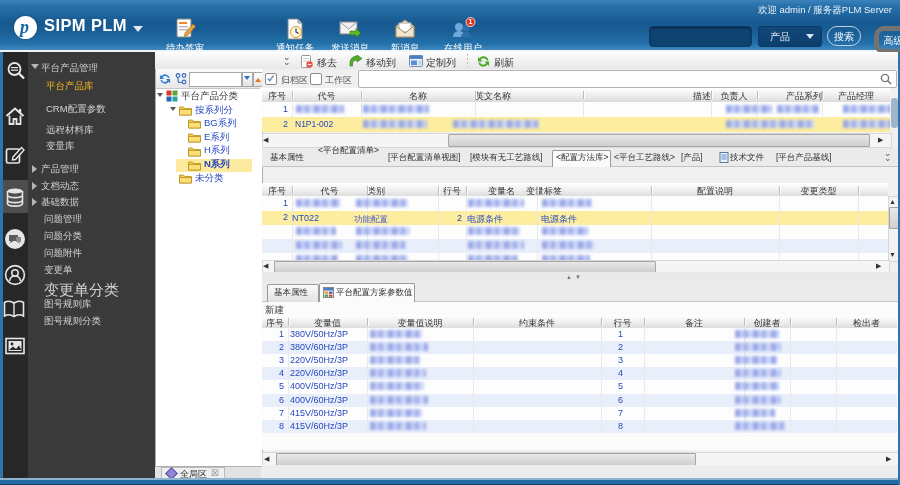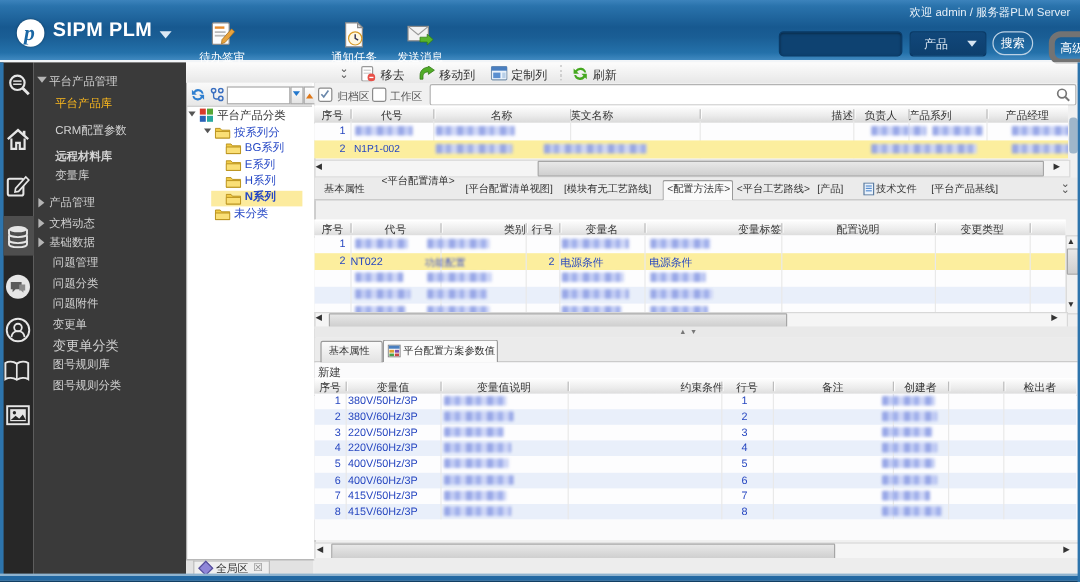--- a/index.html
+++ b/index.html
@@ -45,20 +45,39 @@
  <div style="color:#fff;font-size:9.5px;margin-top:1px;">通知任务</div>
     </div>
 <div class="a" style="left:322px;top:17px;width:56px;text-align:center;">
  <svg width="24" height="24" viewBox="0 0 24 24" style="display:block;margin:0 auto;">
         <rect x="2" y="5" width="17" height="12" fill="#f2f2f2" stroke="#8a8a8a"></rect>
         <path d="M2 5 L10.5 12 L19 5" fill="none" stroke="#9a9a9a"></path>
         <path d="M12 14 h6 v-2.5 l5 4.5 -5 4.5 v-2.5 h-6 z" fill="#59b52c" stroke="#2f7a12" stroke-width=".6"></path>
       </svg>
  <div style="color:#fff;font-size:9.5px;margin-top:1px;">发送消息</div>
     </div>
+<div class="a" style="left:377px;top:17px;width:56px;text-align:center;">
+ <svg width="24" height="24" viewBox="0 0 24 24" style="display:block;margin:0 auto;">
+        <path d="M3 9 L12 3 L21 9 V20 H3 Z" fill="#e9dbc0" stroke="#9a8a60"></path>
+        <rect x="6" y="6" width="12" height="9" fill="#fff" stroke="#aaa"></rect>
+        <path d="M3 9 L12 16 L21 9 V20 H3 Z" fill="#f0e6cf" stroke="#9a8a60"></path>
+      </svg>
+ <div style="color:#fff;font-size:9.5px;margin-top:1px;">新消息</div>
+    </div>
+<div class="a" style="left:435px;top:17px;width:56px;text-align:center;">
+ <svg width="26" height="24" viewBox="0 0 26 24" style="display:block;margin:0 auto;">
+        <circle cx="9" cy="10" r="4" fill="#6fa7d8"></circle>
+        <path d="M3 20 c0-4 3-6 6-6 s6 2 6 6 z" fill="#6fa7d8"></path>
+        <circle cx="16" cy="11" r="3.4" fill="#2f6fae"></circle>
+        <path d="M11 20.5 c0-3.5 2.5-5.5 5-5.5 s5 2 5 5.5 z" fill="#2f6fae"></path>
+        <circle cx="20.5" cy="5" r="4.5" fill="#e03020" stroke="#fff" stroke-width=".8"></circle>
+        <text x="20.5" y="7.4" font-size="7" fill="#fff" text-anchor="middle" font-weight="bold">1</text>
+      </svg>
+ <div style="color:#fff;font-size:9.5px;margin-top:1px;">在线用户</div>
+    </div>
 
 <div class="a" style="left:649px;top:26px;width:101px;height:19px;background:#0e4271;border:1px solid #0a3a66;border-radius:4px;box-shadow:inset 0 1px 2px rgba(0,0,0,.45);"></div>
 <div class="a" style="left:758px;top:26px;width:62px;height:19px;background:linear-gradient(180deg,#11477a,#0d3f6d);border:1px solid #0a3a66;border-radius:3px;"></div>
 <div class="a nw" style="left:770px;top:30px;color:#dfeaf4;font-size:10px;">产品</div>
 <div class="a" style="left:806px;top:34px;width:0;height:0;border:4px solid transparent;border-top:5px solid #d7e5f1;"></div>
 <div class="a nw" style="left:827px;top:26px;width:32px;height:18px;border:1px solid #bcd2e5;border-radius:10px;color:#fff;font-size:10px;text-align:center;line-height:19px;">搜索</div>
 <div class="a nw" style="left:874px;top:26px;width:29px;height:18px;border:5px solid #737373;border-radius:10px;color:#fff;font-size:10px;text-align:center;line-height:19px;">高级</div>
 
 <div class="a" style="left:155px;top:52px;width:745px;height:17px;background:linear-gradient(180deg,#fbfbfb,#efefef 60%,#e6e6e6);border-bottom:1px solid #c9c9c9;border-top:1px solid #fff;"></div>
 <div class="a" style="left:283px;top:55px;color:#555;font-size:9px;line-height:5px;">⌄<br>⌄</div>
@@ -131,33 +150,33 @@
       <rect x="3.5" y="4" width="13" height="10" fill="#e6e6e6"></rect>
       <circle cx="7" cy="7" r="1.4" fill="#272727"></circle>
       <path d="M4 13 L8 9.5 L11 12 L14 8.5 L16.5 13 Z" fill="#272727"></path>
     </svg>
 
 <div class="a" style="left:28px;top:52px;width:127px;height:428px;background:#3a3a3a;"></div>
 <div class="a" style="left:31px;top:64px;width:0;height:0;border:4px solid transparent;border-top:5px solid #b5b5b5;"></div>
 <div class="a nw" style="left:41px;top:62px;color:#d2d2d2;font-size:9.5px;">平台产品管理</div>
 <div class="a nw" style="left:46px;top:80px;color:#fcb81d;font-size:9.5px;">平台产品库</div>
 <div class="a nw" style="left:46px;top:103px;color:#d2d2d2;font-size:9.5px;">CRM配置参数</div>
-<div class="a nw" style="left:46px;top:124px;color:#d2d2d2;font-size:9.5px;font-weight:bold;">远程材料库</div>
+<div class="a nw" style="left:46px;top:124px;color:#d2d2d2;font-size:9.5px;">远程材料库</div>
 <div class="a nw" style="left:46px;top:140px;color:#d2d2d2;font-size:9.5px;">变量库</div>
 <div class="a" style="left:32px;top:165px;width:0;height:0;border:4px solid transparent;border-left:5px solid #b5b5b5;"></div>
 <div class="a nw" style="left:41px;top:163px;color:#d2d2d2;font-size:9.5px;">产品管理</div>
 <div class="a" style="left:32px;top:182px;width:0;height:0;border:4px solid transparent;border-left:5px solid #b5b5b5;"></div>
 <div class="a nw" style="left:41px;top:180px;color:#d2d2d2;font-size:9.5px;">文档动态</div>
 <div class="a" style="left:32px;top:198px;width:0;height:0;border:4px solid transparent;border-left:5px solid #b5b5b5;"></div>
 <div class="a nw" style="left:41px;top:196px;color:#d2d2d2;font-size:9.5px;">基础数据</div>
 <div class="a nw" style="left:44px;top:213px;color:#d2d2d2;font-size:9.5px;">问题管理</div>
 <div class="a nw" style="left:44px;top:230px;color:#d2d2d2;font-size:9.5px;">问题分类</div>
 <div class="a nw" style="left:44px;top:247px;color:#d2d2d2;font-size:9.5px;">问题附件</div>
 <div class="a nw" style="left:44px;top:264px;color:#d2d2d2;font-size:9.5px;">变更单</div>
-<div class="a nw" style="left:44px;top:281px;color:#d2d2d2;font-size:11px;">变更单分类</div>
+<div class="a nw" style="left:44px;top:281px;color:#d2d2d2;font-size:15px;">变更单分类</div>
 <div class="a nw" style="left:44px;top:298px;color:#d2d2d2;font-size:9.5px;">图号规则库</div>
 <div class="a nw" style="left:44px;top:315px;color:#d2d2d2;font-size:9.5px;">图号规则分类</div>
 
 <div class="a" style="left:155px;top:69px;width:106px;height:397px;background:#fff;border:1px solid #b0b0b0;border-top:none;"></div>
 <div class="a" style="left:156px;top:69px;width:104px;height:19px;background:linear-gradient(180deg,#fafafa,#e7e7e7);border-bottom:1px solid #c6c6c6;"></div>
 <svg class="a" width="12" height="12" viewBox="0 0 13 13" style="left:159px;top:73px;">
       <path d="M11.5 5.5 A5 5 0 0 0 2.5 3.5 L1 2 v4.5 h4.5 L3.8 4.8 A3.6 3.6 0 0 1 10 5.5 Z" fill="#2f7fd0"></path>
       <path d="M1.5 7.5 A5 5 0 0 0 10.5 9.5 L12 11 v-4.5 h-4.5 L9.2 8.2 A3.6 3.6 0 0 1 3 7.5 Z" fill="#2f7fd0"></path>
     </svg>
 <svg class="a" width="12" height="12" viewBox="0 0 12 12" style="left:175px;top:73px;">
@@ -235,21 +254,21 @@
 
 <div class="a" style="left:262px;top:88px;width:628px;height:44px;background:#fff;"></div>
 <div class="a hdrow" style="left:262px;top:88px;width:628px;height:13px;"></div>
 <div class="a nw" style="left:0;top:90px;color:#333;font-size:9px;">
       <span class="a" style="left:262px;width:30px;text-align:center;">序号</span>
       <span class="a" style="left:292px;width:69px;text-align:center;">代号</span>
       <span class="a" style="left:361px;width:114px;text-align:center;">名称</span>
       <span class="a" style="left:475px;width:108px;text-align:left;">英文名称</span>
       <span class="a" style="left:583px;width:128px;text-align:right;">描述</span>
       <span class="a" style="left:711px;width:46px;text-align:center;">负责人</span>
-      <span class="a" style="left:757px;width:65px;text-align:left;">产品系列</span>
+      <span class="a" style="left:757px;width:65px;text-align:right;">产品系列</span>
       <span class="a" style="left:822px;width:68px;text-align:center;">产品经理</span>
     </div>
 <div class="hsep" style="left:292px;top:91px;height:8px;bottom:auto;"></div>
     <div class="hsep" style="left:361px;top:91px;height:8px;bottom:auto;"></div>
     <div class="hsep" style="left:475px;top:91px;height:8px;bottom:auto;"></div>
     <div class="hsep" style="left:583px;top:91px;height:8px;bottom:auto;"></div>
     <div class="hsep" style="left:711px;top:91px;height:8px;bottom:auto;"></div>
     <div class="hsep" style="left:757px;top:91px;height:8px;bottom:auto;"></div>
     <div class="hsep" style="left:822px;top:91px;height:8px;bottom:auto;"></div>
 <div class="a" style="left:262px;top:102px;width:628px;height:15px;background:#fdfdfe;"></div>
@@ -299,24 +318,24 @@
     </svg>
 <div class="tab" style="left:730px;top:150px;">技术文件</div>
 <div class="tab" style="left:776px;top:150px;">[平台产品基线]</div>
 <div class="a" style="left:884px;top:151px;color:#555;font-size:9px;line-height:5px;">⌄<br>⌄</div>
 
 <div class="a" style="left:262px;top:183px;width:626px;height:77px;background:#fff;"></div>
 <div class="a hdrow" style="left:262px;top:183px;width:626px;height:13px;"></div>
 <div class="a nw" style="left:0;top:185px;color:#333;font-size:9px;">
       <span class="a" style="left:262px;width:30px;text-align:center;">序号</span>
       <span class="a" style="left:292px;width:75px;text-align:center;">代号</span>
-      <span class="a" style="left:367px;width:71px;text-align:right;">类别</span>
+      <span class="a" style="left:367px;width:71px;text-align:left;">类别</span>
       <span class="a" style="left:438px;width:28px;text-align:center;">行号</span>
       <span class="a" style="left:466px;width:71px;text-align:center;">变量名</span>
-      <span class="a" style="left:537px;width:114px;text-align:right;">变量标签</span>
+      <span class="a" style="left:526px;width:114px;text-align:left;">变量标签</span>
       <span class="a" style="left:651px;width:128px;text-align:center;">配置说明</span>
       <span class="a" style="left:779px;width:79px;text-align:center;">变更类型</span>
     </div>
 <div class="hsep" style="left:292px;top:186px;height:8px;bottom:auto;"></div>
     <div class="hsep" style="left:367px;top:186px;height:8px;bottom:auto;"></div>
     <div class="hsep" style="left:438px;top:186px;height:8px;bottom:auto;"></div>
     <div class="hsep" style="left:466px;top:186px;height:8px;bottom:auto;"></div>
     <div class="hsep" style="left:537px;top:186px;height:8px;bottom:auto;"></div>
     <div class="hsep" style="left:651px;top:186px;height:8px;bottom:auto;"></div>
     <div class="hsep" style="left:779px;top:186px;height:8px;bottom:auto;"></div>
@@ -384,21 +403,21 @@
     </svg>
 <div class="tab" style="left:336px;top:285px;">平台配置方案参数值</div>
 <div class="a nw" style="left:265px;top:304px;color:#444;font-size:9.5px;z-index:3;">新建</div>
 
 <div class="a" style="left:262px;top:302px;width:636px;height:148px;background:#fbfbfc;"></div>
 <div class="a hdrow" style="left:262px;top:315px;width:635px;height:13px;"></div>
 <div class="a nw" style="left:0;top:317px;color:#333;font-size:9px;">
       <span class="a" style="left:262px;width:26px;text-align:center;">序号</span>
       <span class="a" style="left:288px;width:79px;text-align:center;">变量值</span>
       <span class="a" style="left:367px;width:106px;text-align:center;">变量值说明</span>
-      <span class="a" style="left:473px;width:128px;text-align:center;margin-left:48px;">约束条件</span>
+      <span class="a" style="left:473px;width:128px;text-align:center;">约束条件</span>
       <span class="a" style="left:601px;width:43px;text-align:center;">行号</span>
       <span class="a" style="left:644px;width:100px;text-align:center;">备注</span>
       <span class="a" style="left:744px;width:46px;text-align:center;">创建者</span>
       <span class="a" style="left:790px;width:46px;text-align:center;margin-top:12px;">修改者</span>
       <span class="a" style="left:836px;width:61px;text-align:center;">检出者</span>
     </div>
 <div class="hsep" style="left:288px;top:318px;height:8px;bottom:auto;"></div>
 <div class="hsep" style="left:367px;top:318px;height:8px;bottom:auto;"></div>
 <div class="hsep" style="left:473px;top:318px;height:8px;bottom:auto;"></div>
 <div class="hsep" style="left:601px;top:318px;height:8px;bottom:auto;"></div>

